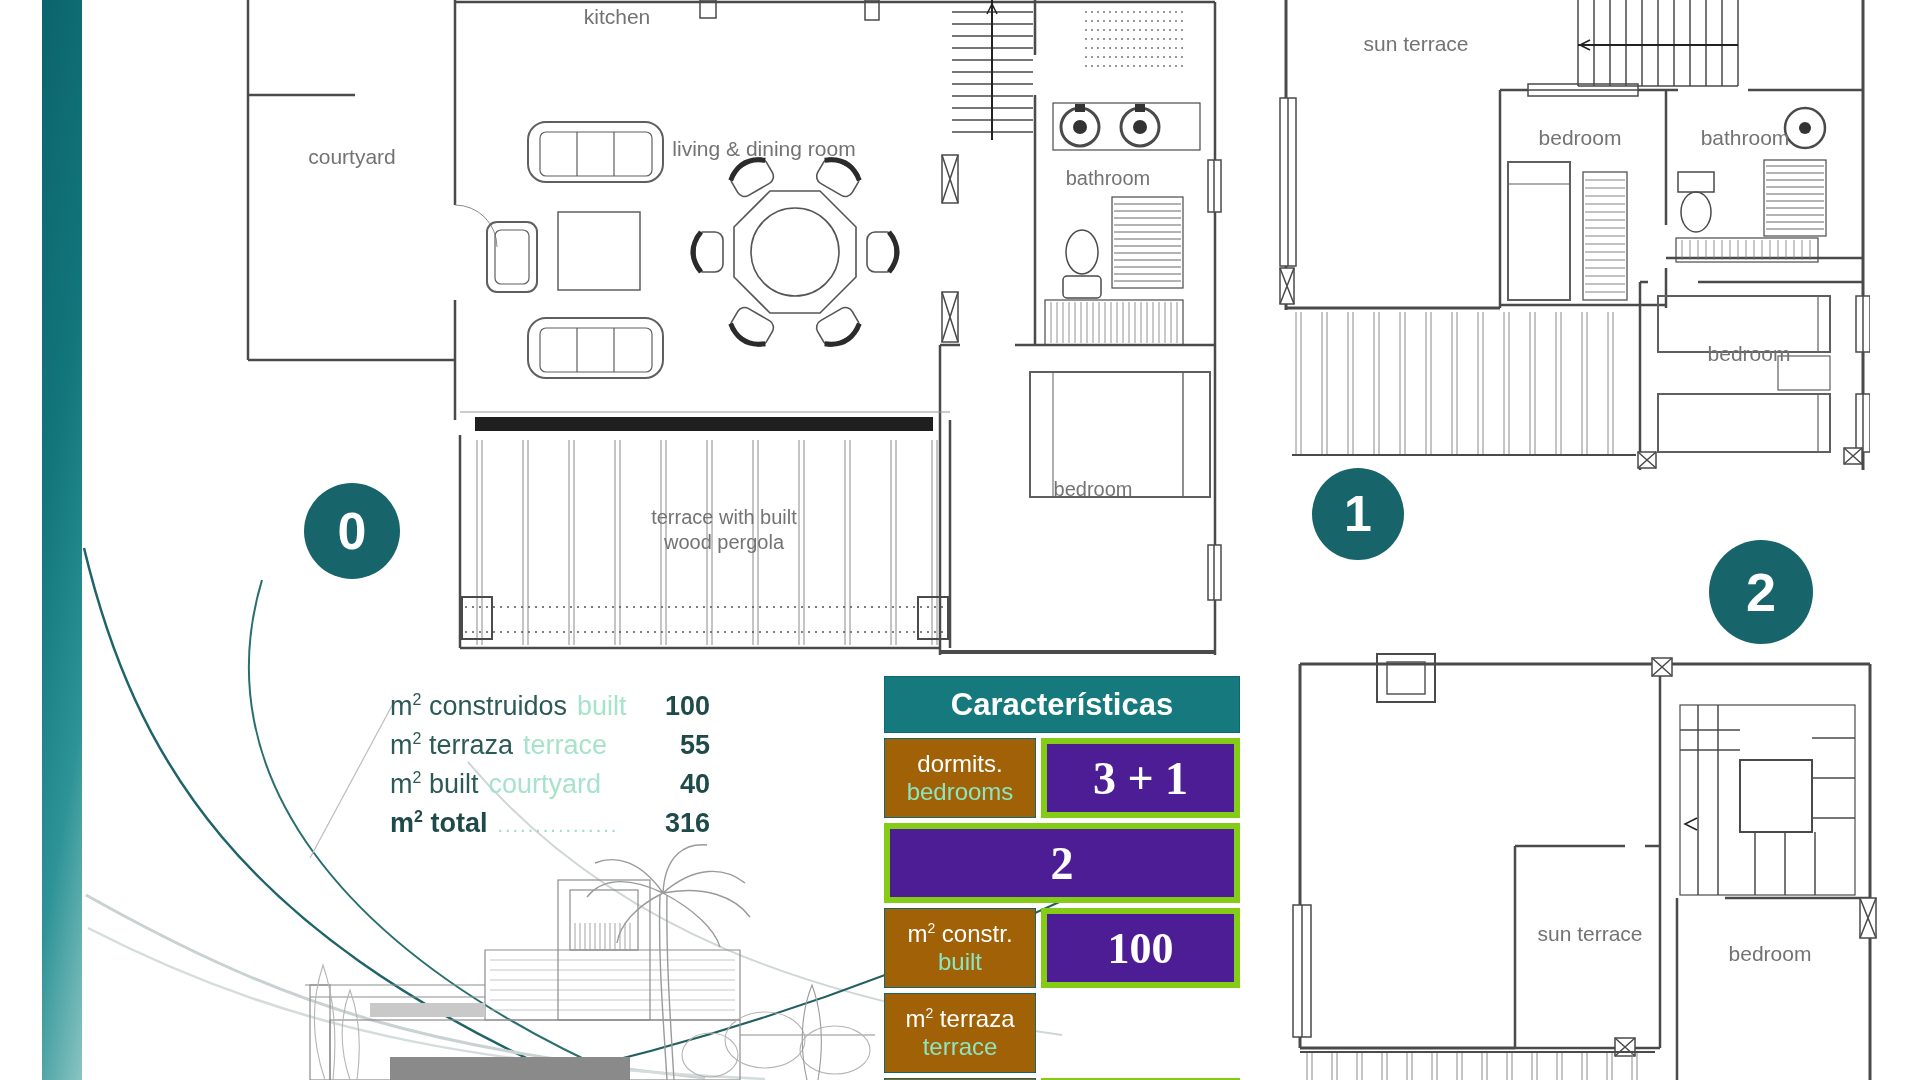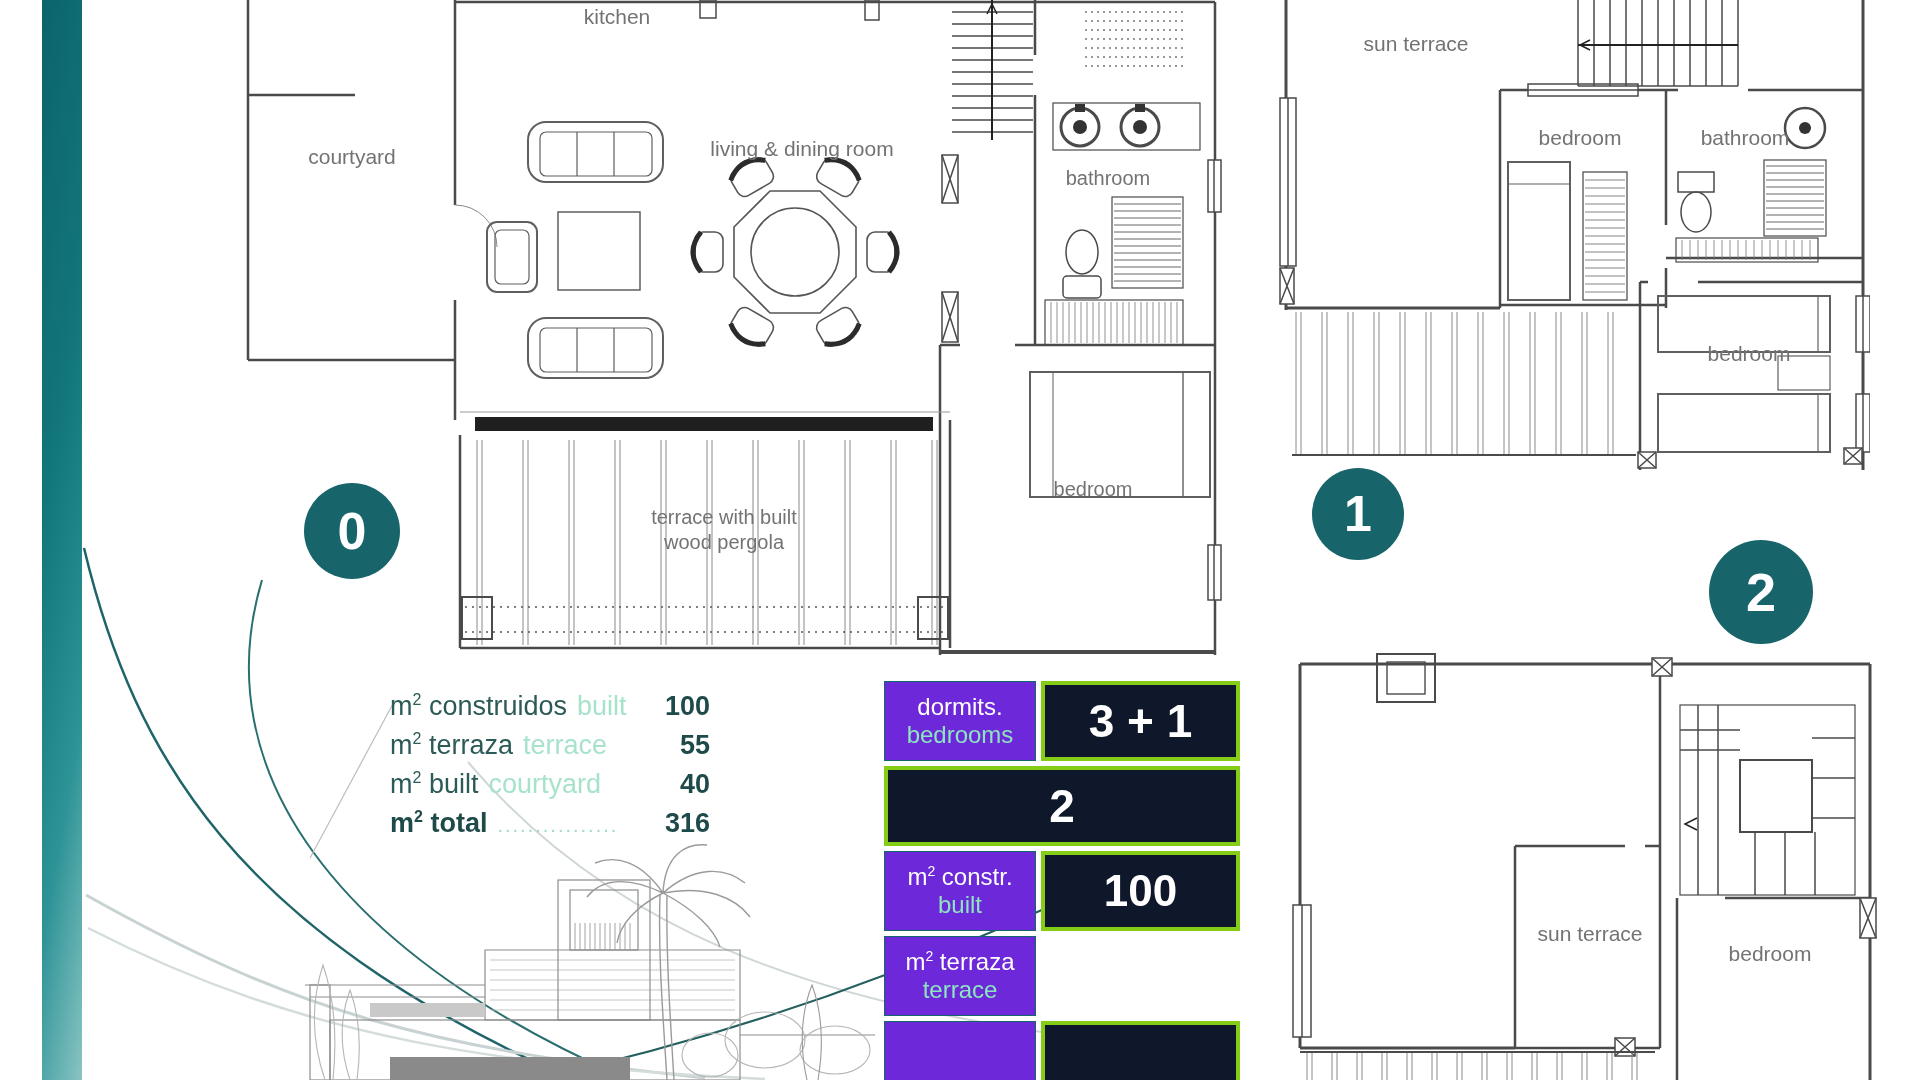--- a/index.html
+++ b/index.html
@@ -26,27 +26,27 @@
   .m-row sup{font-size:16px;}
   .m-en{margin-left:10px;color:#a7e3cb;}
   .m-val{margin-left:auto;font-weight:bold;color:#1e4a49;}
   .m-row.total .m-es{font-weight:bold;color:#1e4a49;}
   .m-row.total .m-en{letter-spacing:2px;font-size:20px;color:#9fdcc4;}
   
   #feature-table{position:absolute;left:884px;top:676px;width:356px;}
   #ft-header{height:57px;background:#15797d;border:1px solid #0e686c;box-sizing:border-box;
     color:#fff;font-weight:bold;font-size:31px;display:flex;align-items:center;justify-content:center;}
   .t-row{display:flex;height:80px;margin-top:5px;}
-  .t-label{width:152px;margin-right:5px;background:#6d28d9;border:1px solid #0e686c;box-sizing:border-box;
+  .t-label{width:152px;margin-right:5px;background:#a16207;border:1px solid #0e686c;box-sizing:border-box;
     display:flex;flex-direction:column;align-items:center;justify-content:center;
     color:#fff;font-size:24px;line-height:1.18;text-align:center;}
   .t-label sup{font-size:14px;}
   .t-en{color:#8de4bf;}
-  .t-value{flex:1;background:#0f172a;border:4px solid #84cc16;box-sizing:border-box;
-    display:flex;align-items:center;justify-content:center;color:#fff;font-weight:bold;}
+  .t-value{flex:1;background:#4c1d95;border:6px solid #84cc16;box-sizing:border-box;
+    display:flex;align-items:center;justify-content:center;color:#fff;font-weight:bold;font-family:Liberation Serif, serif;}
   .v1{font-size:46px;} .v2{font-size:46px;} .v3{font-size:44px;} .v4{font-size:40px;}
   svg{display:block;}
 </style>
 </head>
 <body>
 
 <div id="page">
 
   <div id="left-bar"></div>
 
@@ -275,21 +275,21 @@
       <path d="M55,245 C45,215 44,185 55,155 C66,185 66,215 62,245"></path>
       <ellipse cx="470" cy="205" rx="40" ry="28"></ellipse>
       <ellipse cx="540" cy="215" rx="35" ry="24"></ellipse>
       <path d="M512,245 C505,215 505,180 517,150 C528,180 528,215 523,245" stroke="#9a9a9a"></path>
       <ellipse cx="415" cy="220" rx="28" ry="22"></ellipse>
     </g>
   </svg>
 
   <div class="plan-label" style="left:617px;top:17px">kitchen</div>
   <div class="plan-label" style="left:352px;top:157px">courtyard</div>
-  <div class="plan-label" style="left:802px;top:149px">living &amp; dining room</div>
+  <div class="plan-label" style="left:764px;top:149px">living &amp; dining room</div>
   <div class="plan-label small" style="left:1108px;top:178px">bathroom</div>
   <div class="plan-label small" style="left:1093px;top:489px">bedroom</div>
   <div class="plan-label small" style="left:724px;top:530px">
     <span>terrace with built</span><br>
     <span>wood pergola</span>
   </div>
   <div class="plan-label" style="left:1416px;top:44px">sun terrace</div>
   <div class="plan-label" style="left:1580px;top:138px">bedroom</div>
   <div class="plan-label" style="left:1745px;top:138px">bathroom</div>
   <div class="plan-label" style="left:1749px;top:354px">bedroom</div>
@@ -317,20 +317,21 @@
       <span class="m-val">40</span>
     </div>
     <div class="m-row total">
       <span class="m-es"><span>m</span><sup>2</sup><span> total</span></span>
       <span class="m-en">................</span>
       <span class="m-val">316</span>
     </div>
   </div>
 
   <div id="feature-table">
+    <div id="ft-header">Características</div>
     <div class="t-row">
       <div class="t-label">
         <span><span>dormits.</span><sup></sup><span></span></span>
         <span class="t-en">bedrooms</span>
       </div>
       <div class="t-value v1">3 + 1</div>
     </div>
     <div class="t-row">
       <div class="t-value v2">2</div>
     </div>

